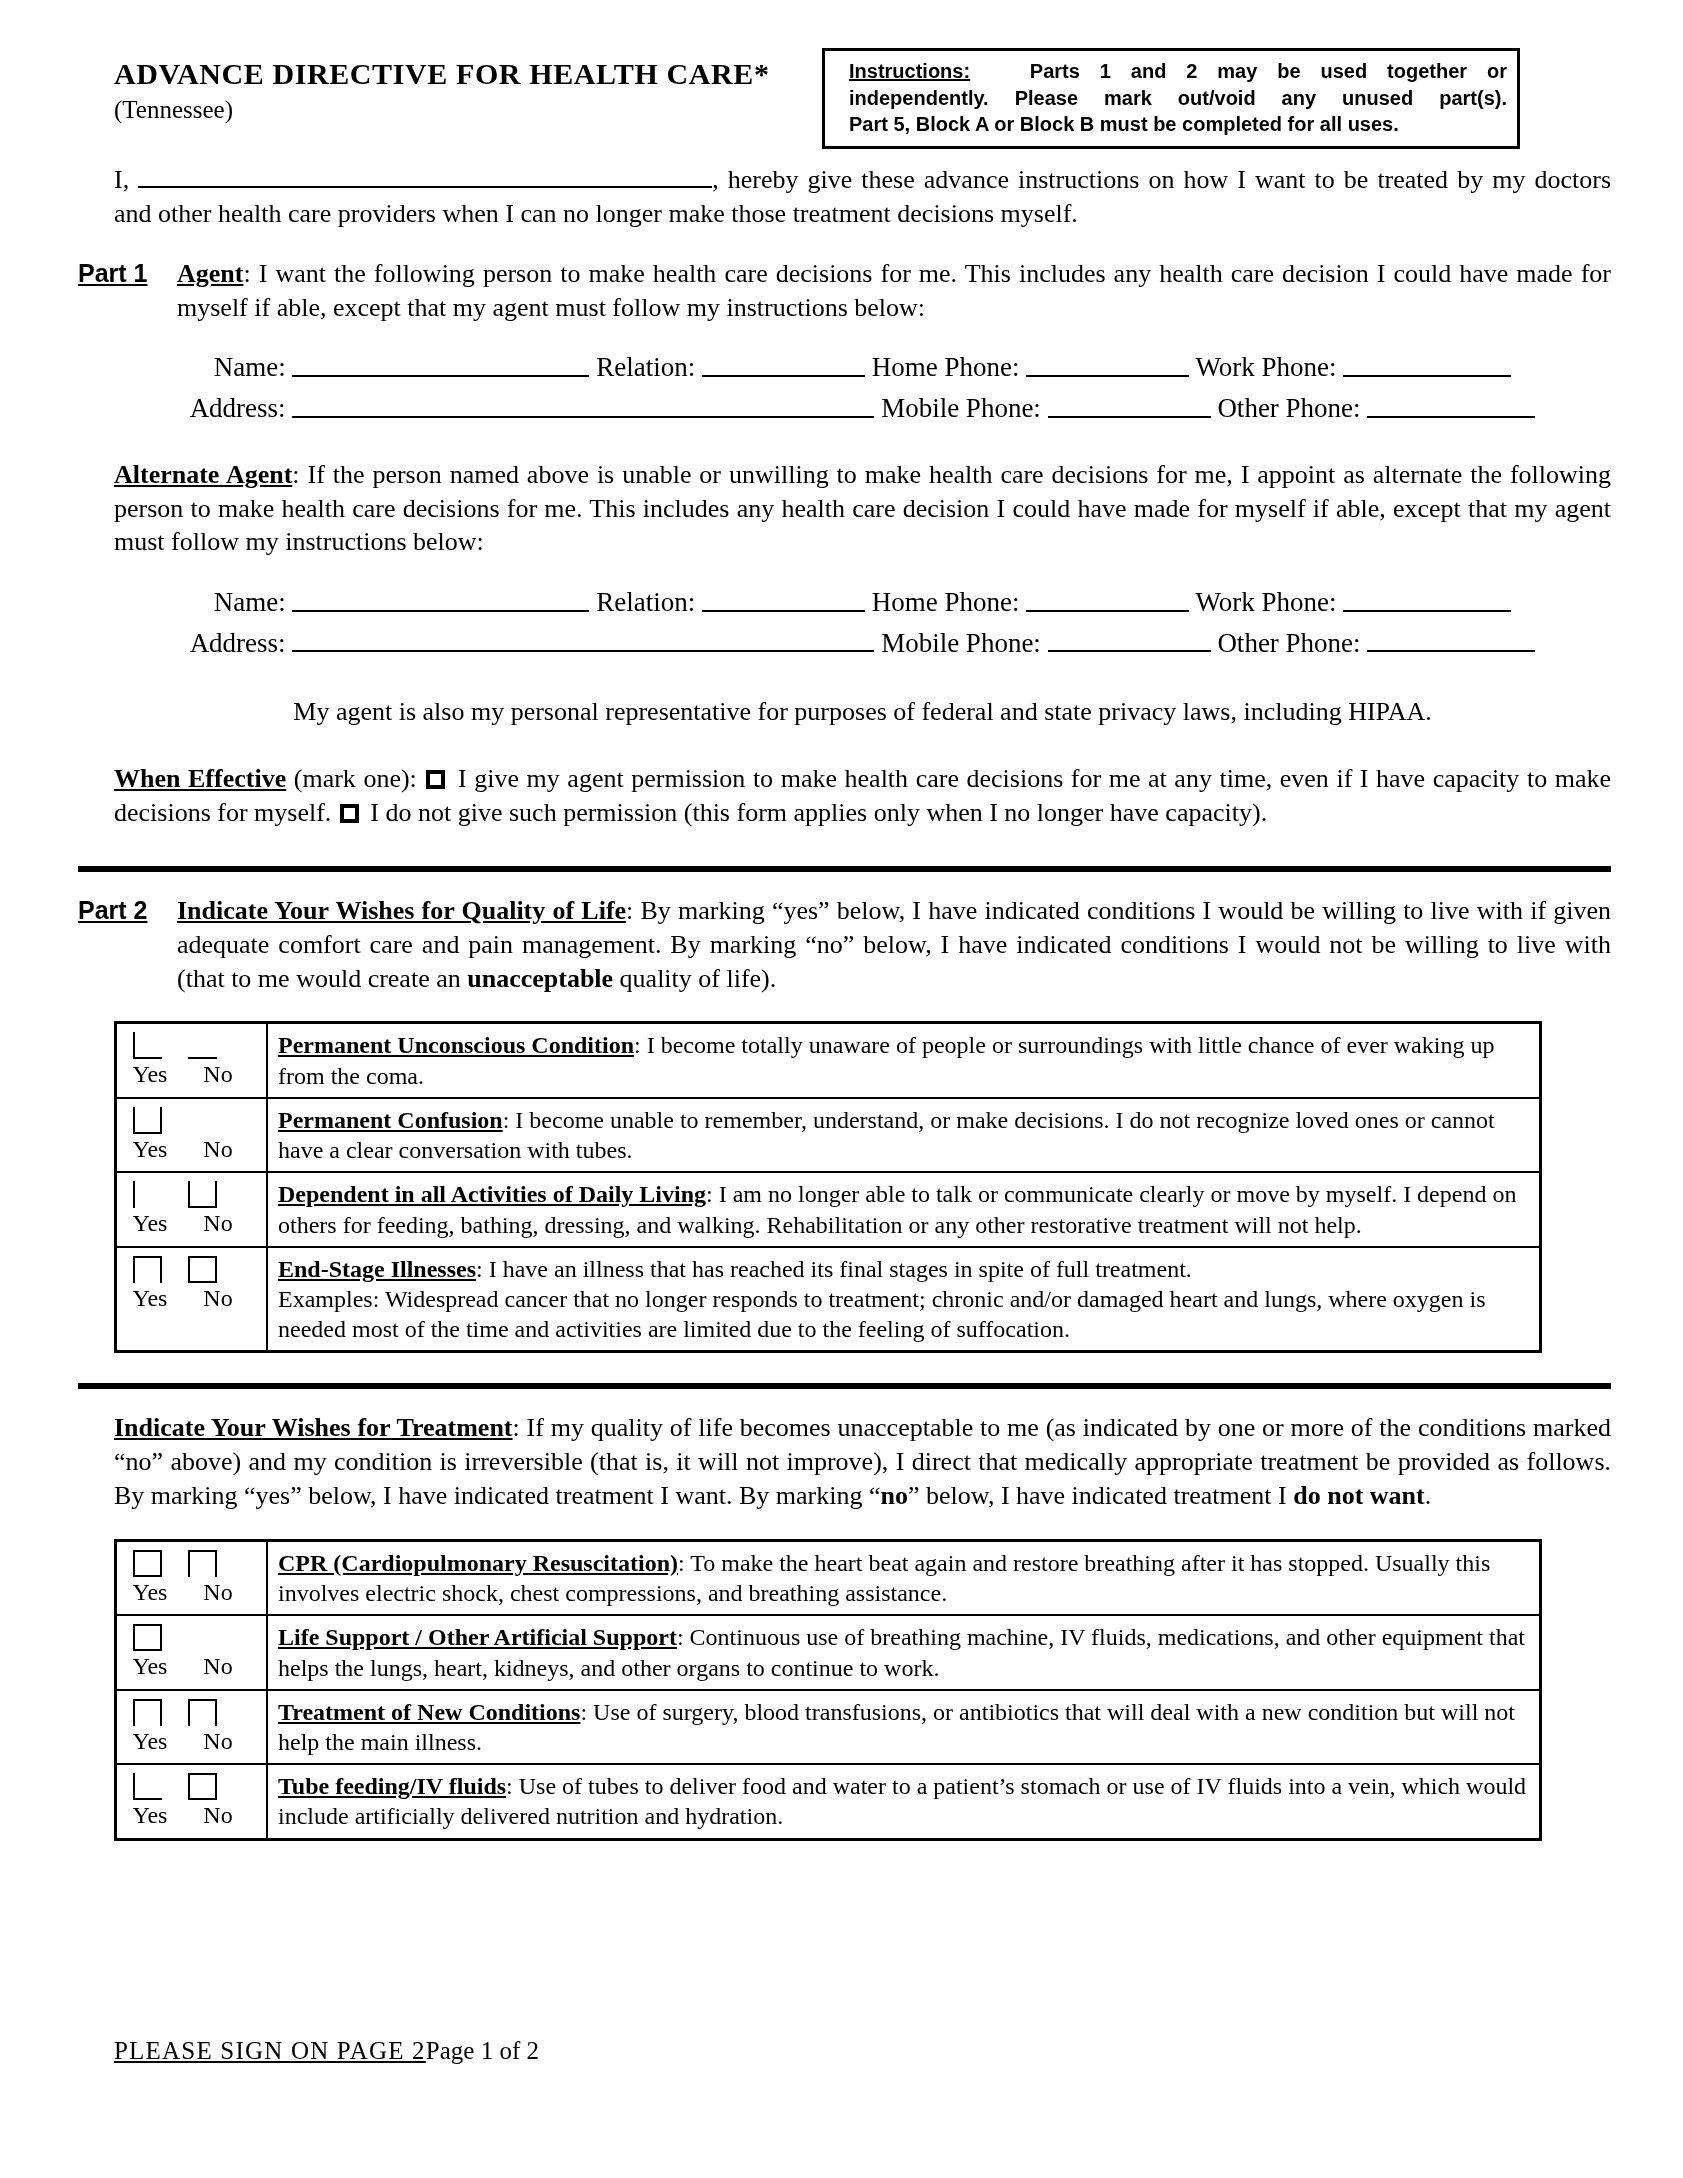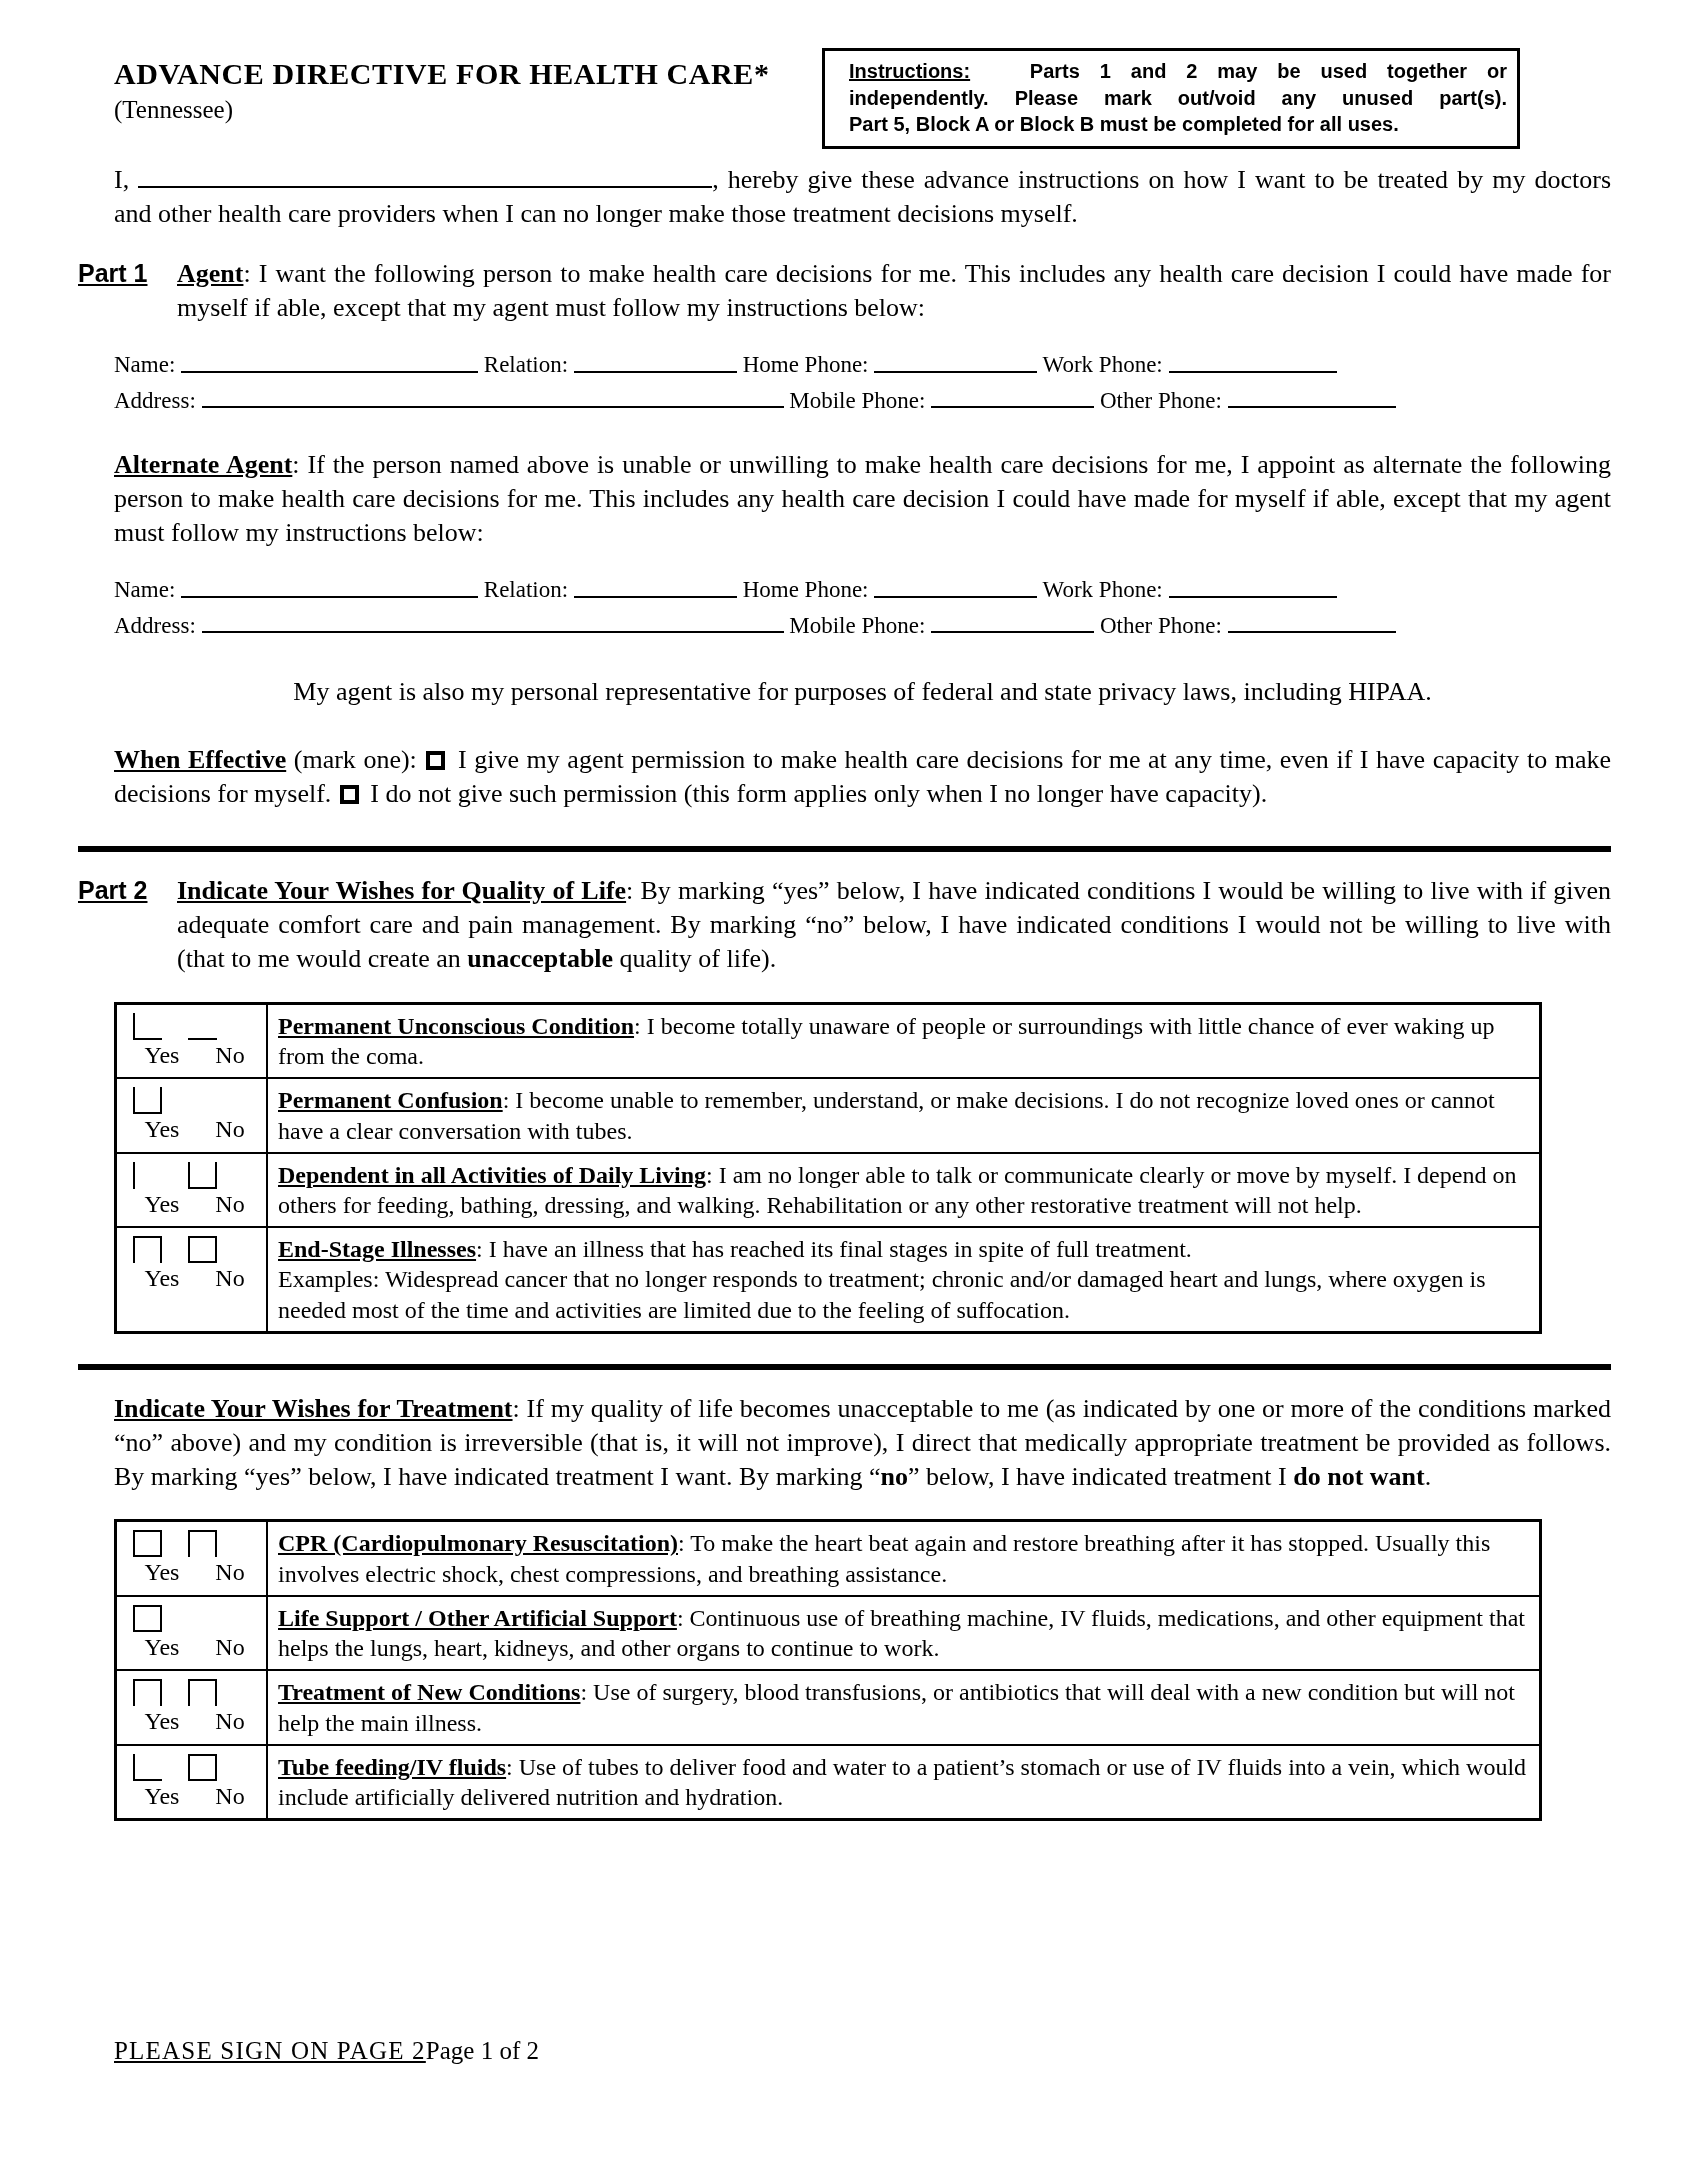--- a/index.html
+++ b/index.html
@@ -112,22 +112,23 @@
   .part-body {
     flex: 1 1 auto;
     font-size: 26px;
     line-height: 1.3;
     text-align: justify;
   }
 
   
   .fields {
     margin: 22px 0 0 36px;
-    font-size: 23px;
+    font-size: 27px;
     line-height: 1.42;
+    text-align: center;
   }
   .field-line {
     white-space: nowrap;
   }
   .field-line .lbl { }
 
   
   .cbx-inline {
     display: inline-block;
     width: 19px;
@@ -171,21 +172,21 @@
     display: flex;
     justify-content: flex-start;
     padding-left: 16px;
     gap: 26px;
     height: 30px;
     align-items: flex-start;
   }
   .yn-labels {
     display: flex;
     justify-content: flex-start;
-    padding-left: 20px;
+    padding-left: 8px;
     gap: 18px;
     font-size: 24px;
     line-height: 1.05;
   }
   .yn-labels span { display: inline-block; width: 50px; text-align: center; }
 
   
   .box {
     width: 29px;
     height: 27px;

